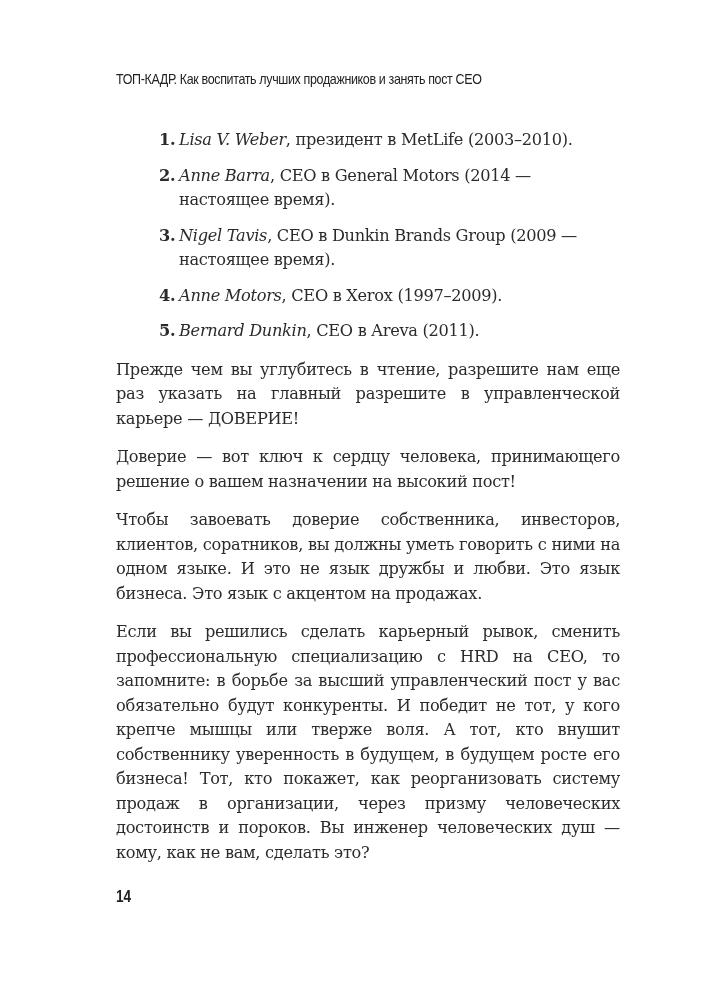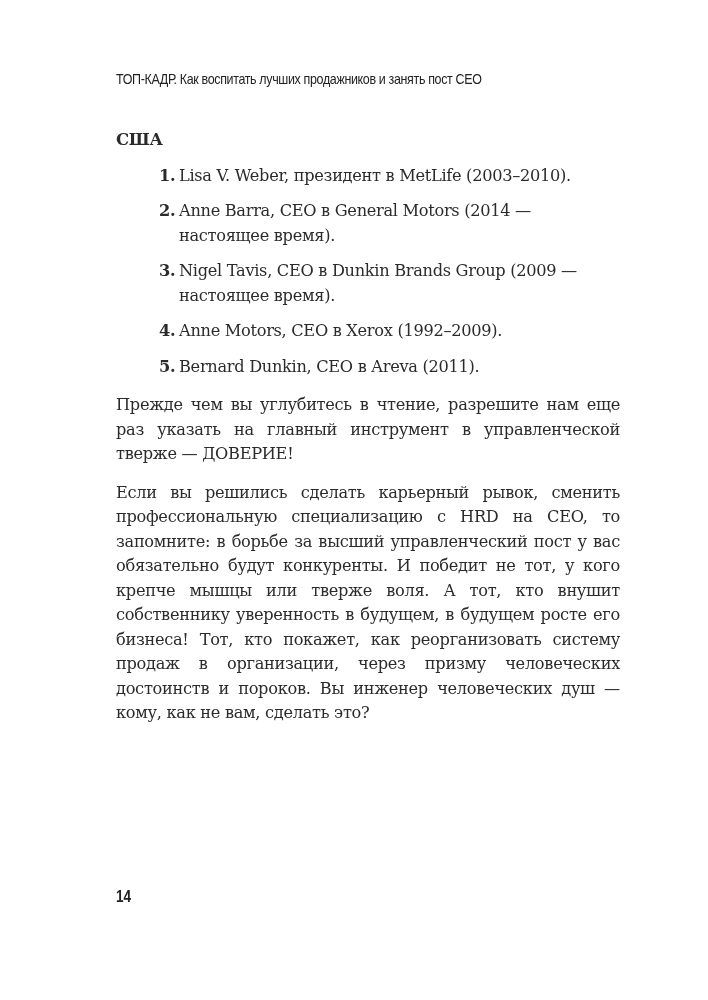--- a/index.html
+++ b/index.html
@@ -42,21 +42,21 @@
     }
     ol.list li {
       position: relative;
       padding-left: 20px;
       margin-bottom: 11px;
     }
     ol.list li .num {
       position: absolute; left: 0; top: 0;
       font-weight: bold;
     }
-    ol.list li .name { }
+    ol.list li .name { font-style: italic; }
     p.para {
       margin: 14px 0 0 0;
       text-align: justify;
     }
     .page-number {
       position: absolute;
       left: 116px; top: 888px;
       font-family: "Liberation Sans", sans-serif;
       font-weight: bold;
       font-size: 16px;
@@ -64,25 +64,26 @@
       transform-origin: left top;
       color: #222;
     }
   </style>
 </head>
 <body>
 
 <div class="running-head">ТОП-КАДР. Как воспитать лучших продажников и занять пост CEO</div>
 
 <div class="content">
-  <div class="section-title">США</div>
   <ol class="list">
     <li><span class="num">1.</span><span class="name">Lisa V. Weber</span><span>, президент в MetLife (2003–2010).</span></li>
     <li><span class="num">2.</span><span class="name">Anne Barra</span><span>, CEO в General Motors (2014 — настоящее время).</span></li>
     <li><span class="num">3.</span><span class="name">Nigel Tavis</span><span>, CEO в Dunkin Brands Group (2009 — настоящее время).</span></li>
-    <li><span class="num">4.</span><span class="name">Anne Motors</span><span>, CEO в Xerox (1992–2009).</span></li>
+    <li><span class="num">4.</span><span class="name">Anne Motors</span><span>, CEO в Xerox (1997–2009).</span></li>
     <li><span class="num">5.</span><span class="name">Bernard Dunkin</span><span>, CEO в Areva (2011).</span></li>
   </ol>
-  <p class="para">Прежде чем вы углубитесь в чтение, разрешите нам еще раз указать на главный инструмент в управленческой тверже — ДОВЕРИЕ!</p>
+  <p class="para">Прежде чем вы углубитесь в чтение, разрешите нам еще раз указать на главный разрешите в управленческой карьере — ДОВЕРИЕ!</p>
+  <p class="para">Доверие — вот ключ к сердцу человека, принимающего решение о вашем назначении на высокий пост!</p>
+  <p class="para">Чтобы завоевать доверие собственника, инвесторов, клиентов, соратников, вы должны уметь говорить с ними на одном языке. И это не язык дружбы и любви. Это язык бизнеса. Это язык с акцентом на продажах.</p>
   <p class="para">Если вы решились сделать карьерный рывок, сменить профессиональную специализацию с HRD на CEO, то запомните: в борьбе за высший управленческий пост у вас обязательно будут конкуренты. И победит не тот, у кого крепче мышцы или тверже воля. А тот, кто внушит собственнику уверенность в будущем, в будущем росте его бизнеса! Тот, кто покажет, как реорганизовать систему продаж в организации, через призму человеческих достоинств и пороков. Вы инженер человеческих душ — кому, как не вам, сделать это?</p>
 </div>
 
 <div class="page-number">14</div>
 
 </body></html>

